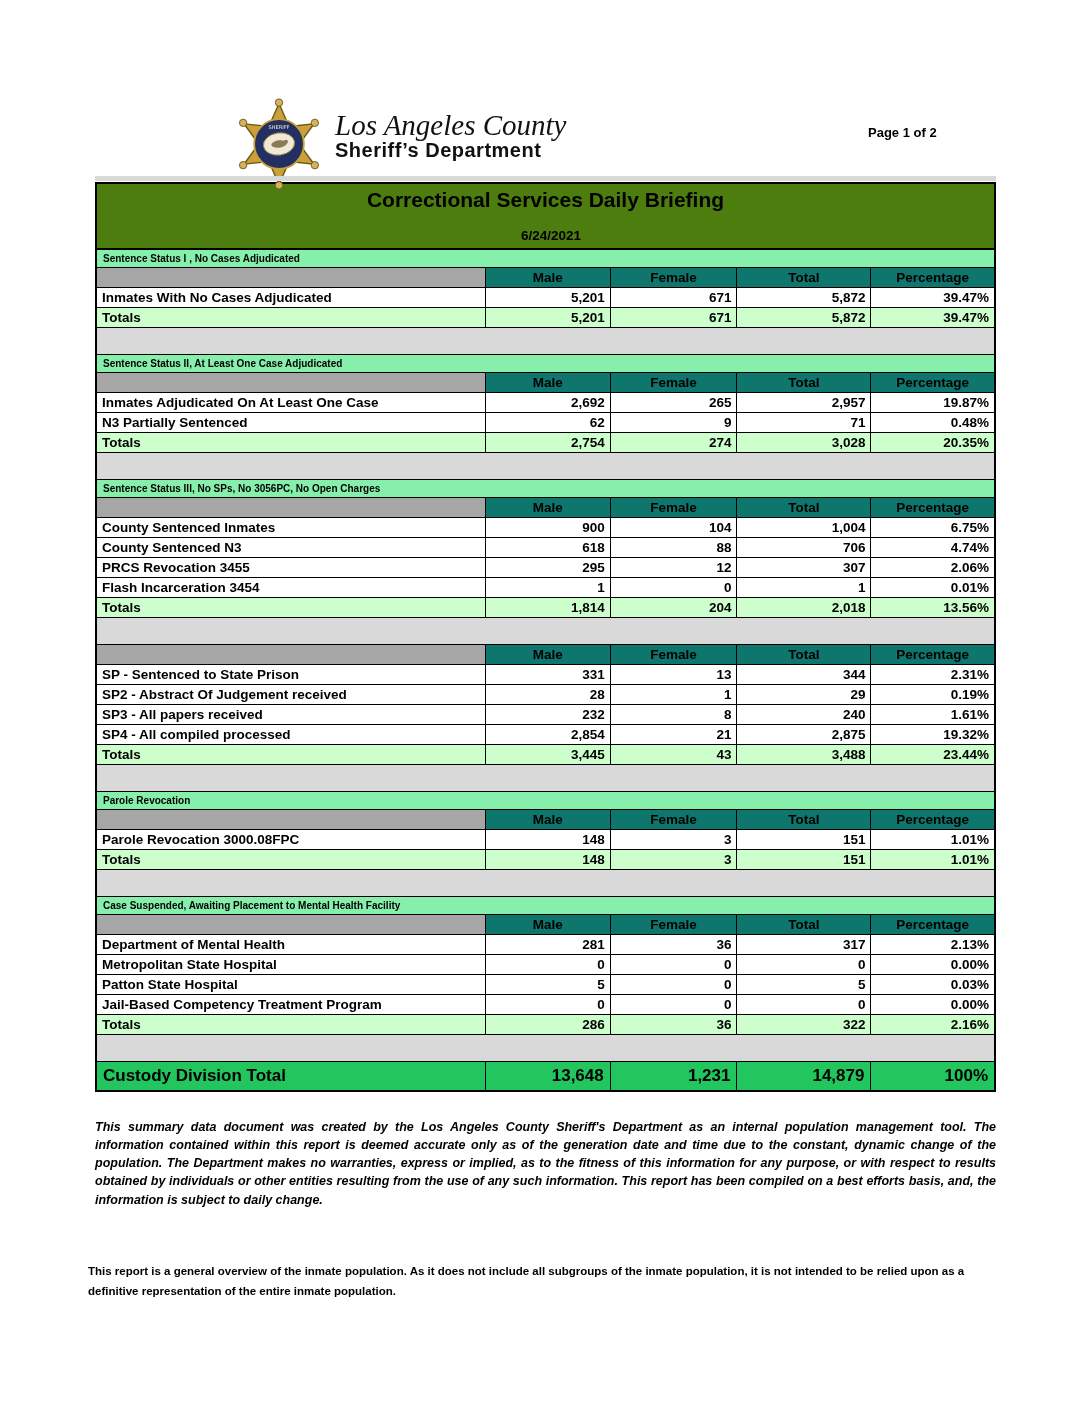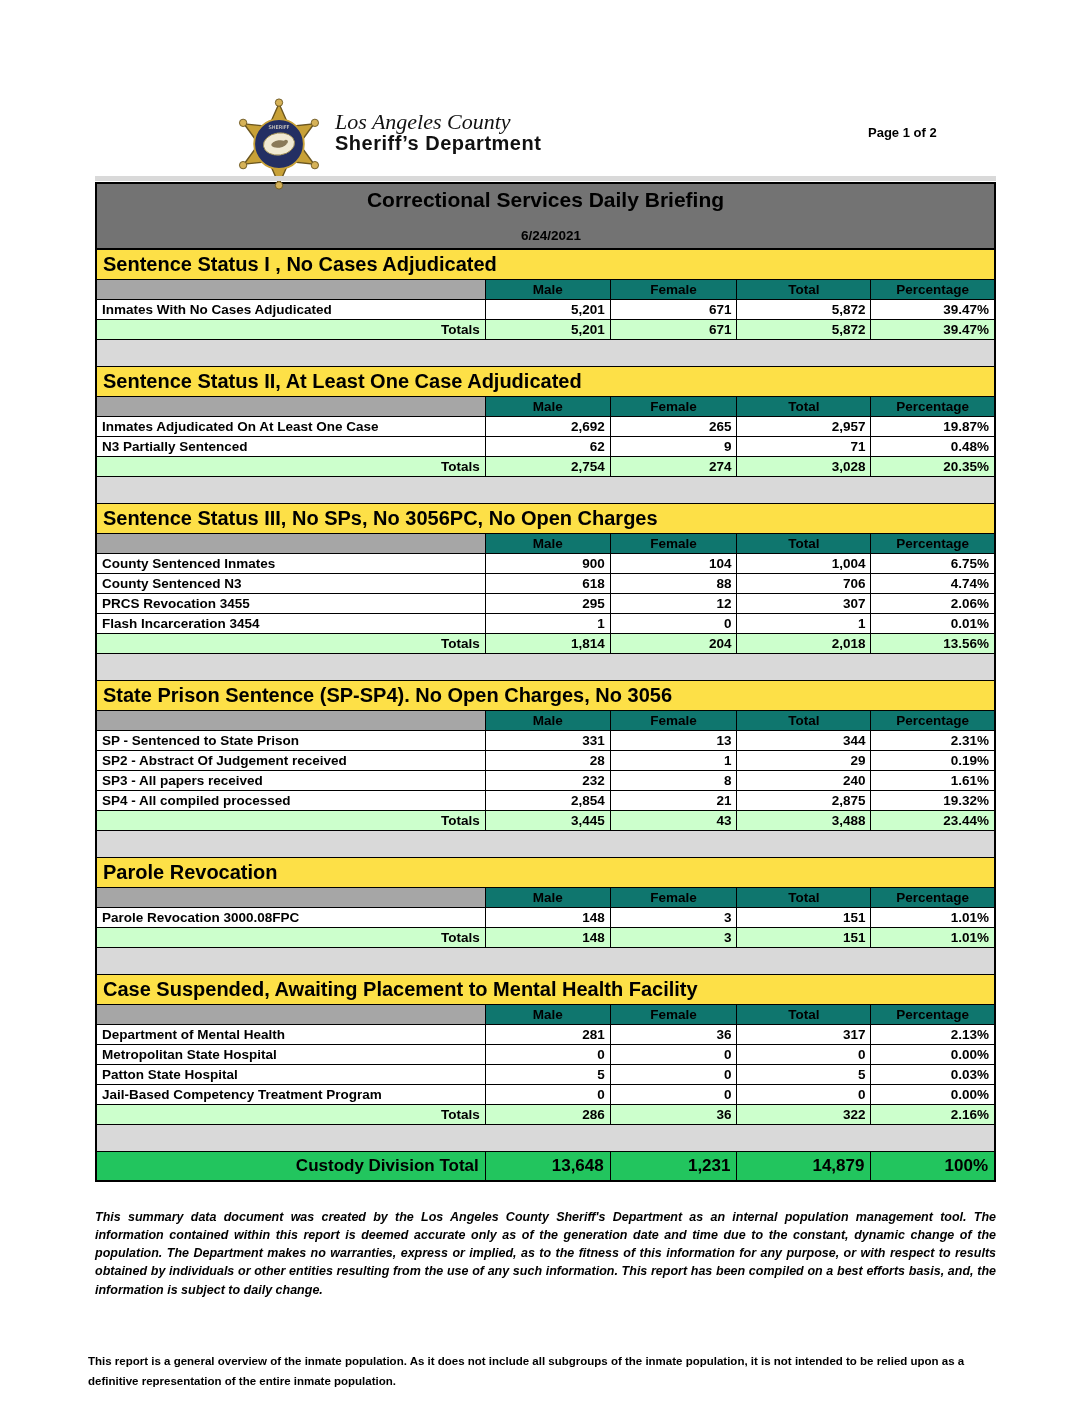--- a/index.html
+++ b/index.html
@@ -10,44 +10,44 @@
     color: #000;
     position: relative;
   }
   
   .header-area { position: relative; height: 182px; }
   .logo-wrap { position: absolute; left: 233px; top: 98px; display: flex; align-items: flex-start; }
   .badge { width: 92px; height: 92px; flex: 0 0 auto; }
   .logo-text { margin-left: 10px; margin-top: 12px; line-height: 1.05; }
   .logo-line1 {
     font-family: "Liberation Serif", serif;
-    font-style: italic; font-size: 22px; color: #111;
+    font-style: italic; font-size: 29px; color: #111;
   }
   .logo-line2 {
     font-family: "Liberation Sans", sans-serif;
     font-weight: 700; font-size: 20px; letter-spacing: 0.5px; color: #111;
   }
   .page-num { position: absolute; left: 868px; top: 125px; font-size: 13px; font-weight: 700; }
   .top-strip { position: absolute; left: 95px; top: 176px; width: 901px; height: 5px; background: #d9d9d9; }
 
   
   .table-wrap { margin-left: 95px; width: 901px; }
   table.rpt { width: 100%; border-collapse: collapse; border: 2px solid #000; table-layout: fixed; }
   table.rpt td { border: 1.5px solid #000; font-weight: 700; font-size: 13.5px; padding: 2px 5px; overflow: hidden; white-space: nowrap; }
 
-  tr.title-row td { background: #737373; border: 2px solid #000; padding: 4px 0 5px 0; }
+  tr.title-row td { background: #4d7c0f; border: 2px solid #000; padding: 4px 0 5px 0; }
   .rpt-title { text-align: center; font-size: 21px; font-weight: 700; }
   .rpt-date  { text-align: center; font-size: 13.5px; font-weight: 700; margin-top: 16px; padding-left: 11px; }
 
-  tr.sec td { background: #fde047; font-size: 20px; padding: 3px 6px; }
+  tr.sec td { background: #86efac; font-size: 10px; padding: 3px 6px; }
   tr.hdr td { background: #0f766e; text-align: center; font-size: 13.5px; }
   tr.hdr td.blank { background: #a6a6a6; }
   tr.data td { background: #ffffff; }
   td.lbl { text-align: left; }
-  td.rt  { text-align: right; }
+  td.rt  { text-align: left; }
   td.num { text-align: right; }
   tr.tot td { background: #ccffcc; }
   tr.sp td { background: #d9d9d9; height: 27px; border-left: 2px solid #000; border-right: 2px solid #000; }
   tr.gt td { background: #22c55e; font-size: 17px; padding: 4px 6px; }
 
   
   .disclaimer {
     margin: 26px 0 0 95px; width: 901px;
     font-size: 12.5px; font-weight: 700; font-style: italic;
     text-align: justify; line-height: 1.45;
@@ -207,23 +207,20 @@
     <td class="lbl rt">Totals</td>
     <td class="num">1,814</td>
     <td class="num">204</td>
     <td class="num">2,018</td>
     <td class="num">13.56%</td>
   </tr>
   <tr class="sp">
           <td colspan="5"></td>
         </tr>
 
-  <tr class="sec">
-          <td colspan="5">State Prison Sentence (SP-SP4). No Open Charges, No 3056</td>
-        </tr>
   <tr class="hdr">
     <td class="blank"></td>
     <td>Male</td>
     <td>Female</td>
     <td>Total</td>
     <td>Percentage</td>
   </tr>
   <tr class="data">
     <td class="lbl">SP - Sentenced to State Prison</td>
     <td class="num">331</td>

